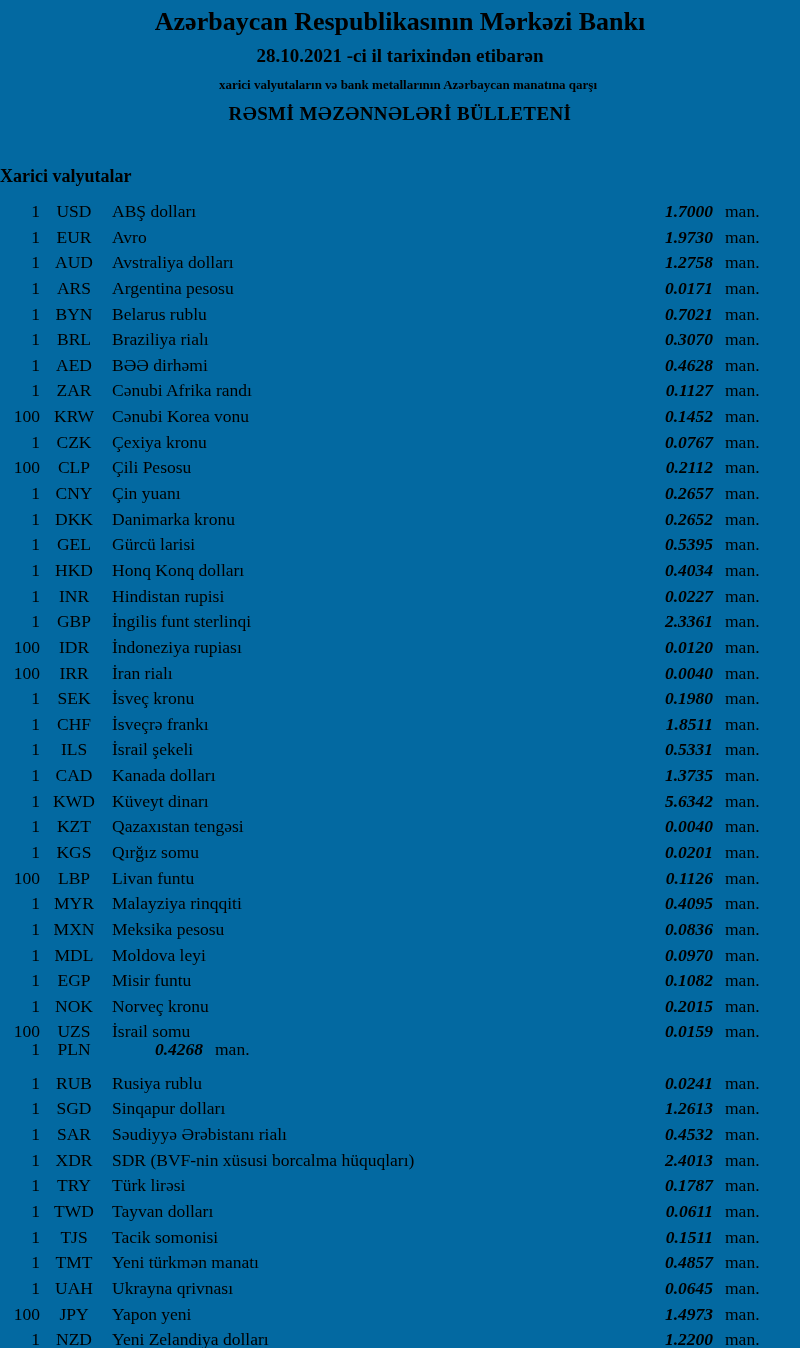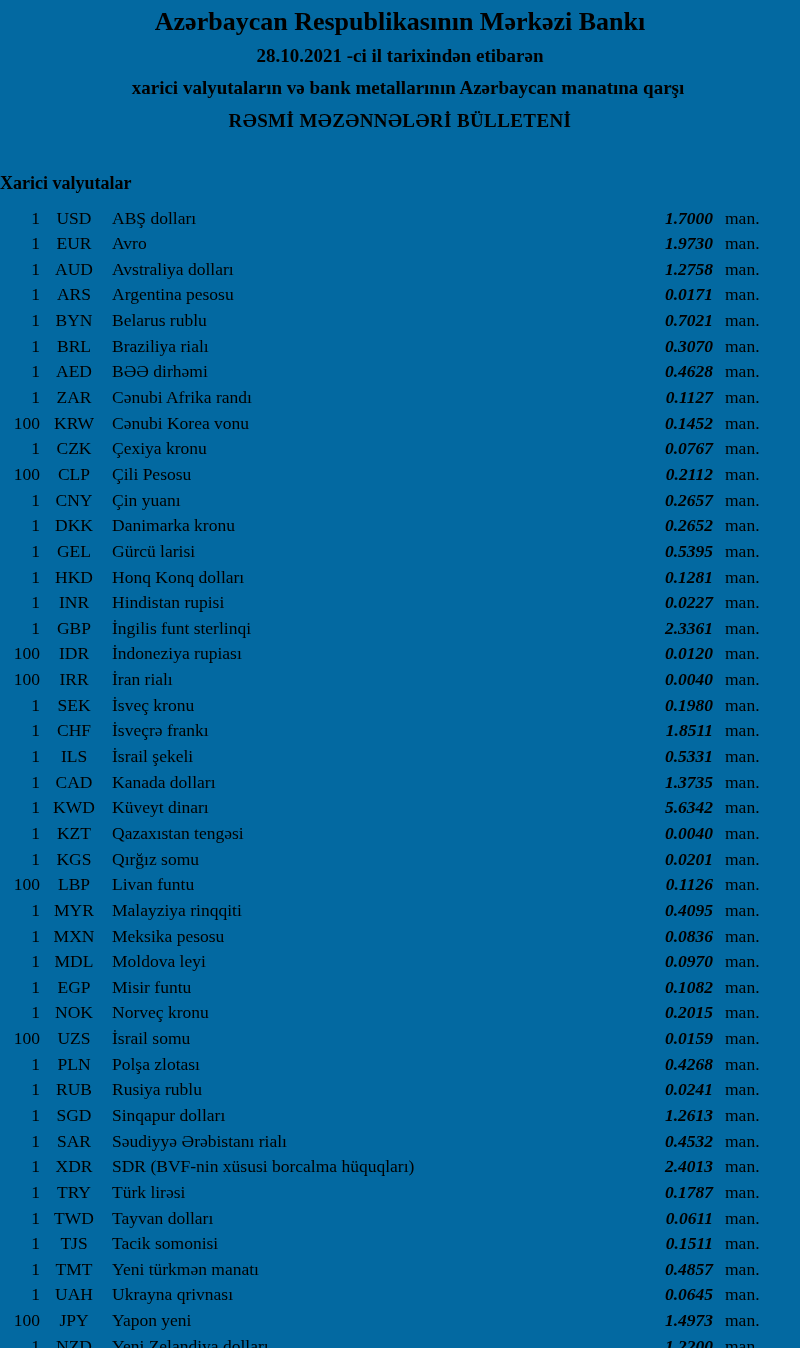--- a/index.html
+++ b/index.html
@@ -26,21 +26,21 @@
     font-size: 26px;
     line-height: 1.15;
     margin: 0 0 9px 0;
   }
   .date-line {
     font-size: 19px;
     line-height: 1.1;
     margin: 8px 0 11px 0;
   }
   .subject-line {
-    font-size: 19px;
+    font-size: 13px;
     line-height: 1.1;
     margin: 0 0 9px 16px;
     font-family: Liberation Serif, serif;
   }
   .bulletin-title {
     font-size: 19px;
     line-height: 1.1;
     letter-spacing: 0.4px;
     margin: 12px;
   }
@@ -215,21 +215,21 @@
     <span class="code">GEL</span>
     <span class="name">Gürcü larisi</span>
     <span class="rate">0.5395</span>
     <span class="unit">man.</span>
   </div>
 
   <div class="row">
     <span class="qty">1</span>
     <span class="code">HKD</span>
     <span class="name">Honq Konq dolları</span>
-    <span class="rate">0.1281</span>
+    <span class="rate">0.4034</span>
     <span class="unit">man.</span>
   </div>
 
   <div class="row">
     <span class="qty">1</span>
     <span class="code">INR</span>
     <span class="name">Hindistan rupisi</span>
     <span class="rate">0.0227</span>
     <span class="unit">man.</span>
   </div>
@@ -366,21 +366,20 @@
     <span class="qty">100</span>
     <span class="code">UZS</span>
     <span class="name">İsrail somu</span>
     <span class="rate">0.0159</span>
     <span class="unit">man.</span>
   </div>
 
   <div class="row">
     <span class="qty">1</span>
     <span class="code">PLN</span>
-    <span class="name">Polşa zlotası</span>
     <span class="rate">0.4268</span>
     <span class="unit">man.</span>
   </div>
 
   <div class="row">
     <span class="qty">1</span>
     <span class="code">RUB</span>
     <span class="name">Rusiya rublu</span>
     <span class="rate">0.0241</span>
     <span class="unit">man.</span>

